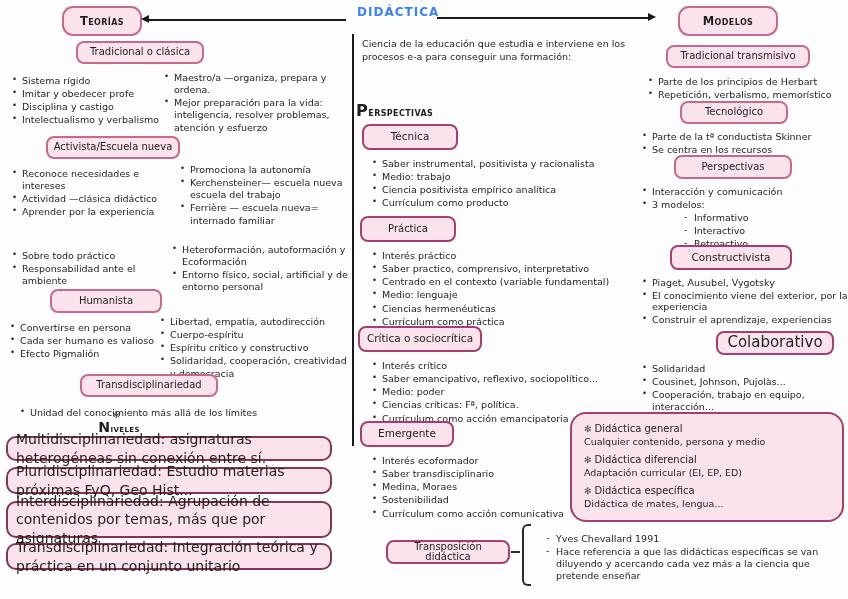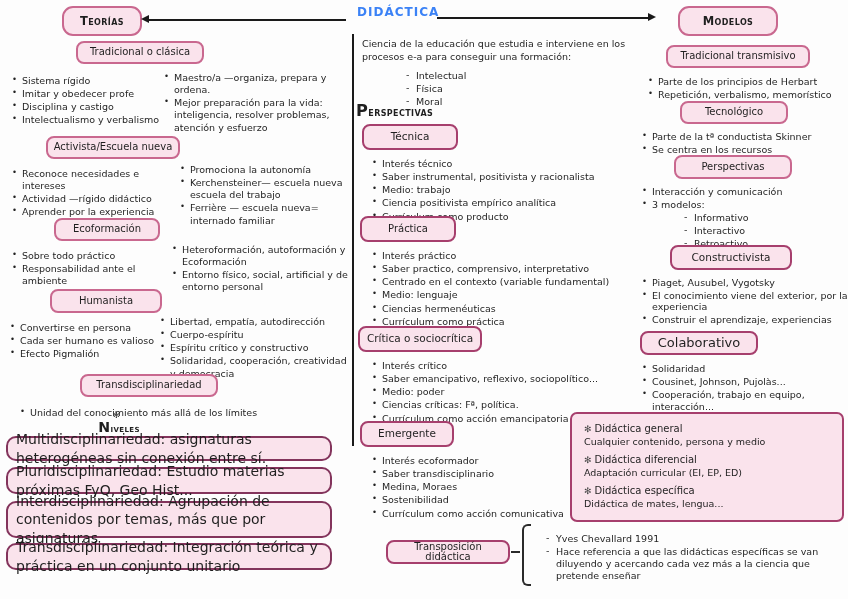--- a/index.html
+++ b/index.html
@@ -34,21 +34,21 @@
   
   .aline{position:absolute;height:2px;background:#1a1a1a;}
   .ahead-l{position:absolute;width:0;height:0;border-top:4px solid transparent;border-bottom:4px solid transparent;border-right:8px solid #1a1a1a;}
   .ahead-r{position:absolute;width:0;height:0;border-top:4px solid transparent;border-bottom:4px solid transparent;border-left:8px solid #1a1a1a;}
   .vline{position:absolute;width:2px;background:#1a1a1a;}
   .bracket{position:absolute;border-left:2px solid #2a2a2a;border-top:2px solid #2a2a2a;border-bottom:2px solid #2a2a2a;border-radius:6px 0 0 6px;box-sizing:border-box;}
   .tick{position:absolute;height:2px;background:#2a2a2a;}
   .deftext{position:absolute;font-size:9.5px;line-height:1.33;}
   
   .bigbox{
-    position:absolute;background:#fae3ec;border:2.5px solid #a63f6d;border-radius:7px;
+    position:absolute;background:#fae3ec;border:2.5px solid #a63f6d;border-radius:16px;
     padding:8px 12px;box-sizing:border-box;font-size:9.5px;line-height:1.3;
   }
   .dent{margin-bottom:5px;}
   .dlabel{font-size:10px;}
   .flower{color:#444;font-size:9px;margin-right:3px;}
   .niv-flower{position:absolute;font-size:8px;color:#333;}
   .heading{position:absolute;font-size:11px;}
 </style>
 </head>
 <body>
@@ -70,30 +70,29 @@
       <li>Intelectualismo y verbalismo</li>
     </ul>
   <ul class="blist" style="left:158px;top:68px;width:184px;">
       <li>Maestro/a —organiza, prepara y ordena.</li>
       <li>Mejor preparación para la vida: inteligencia, resolver problemas, atención y esfuerzo</li>
     </ul>
 
   <div class="box" style="left:46px;top:136px;width:134px;height:23px;">Activista/Escuela nueva</div>
   <ul class="blist" style="left:6px;top:164px;width:168px;">
       <li>Reconoce necesidades e intereses</li>
-      <li>Actividad —rígido didáctico</li>
+      <li>Actividad —clásica didáctico</li>
       <li>Aprender por la experiencia</li>
     </ul>
   <ul class="blist" style="left:174px;top:160px;width:168px;">
       <li>Promociona la autonomía</li>
       <li>Kerchensteiner— escuela nueva escuela del trabajo</li>
       <li>Ferrière — escuela nueva= internado familiar</li>
     </ul>
 
-  <div class="box" style="left:54px;top:218px;width:106px;height:23px;">Ecoformación</div>
   <ul class="blist" style="left:6px;top:246px;width:162px;">
       <li>Sobre todo práctico</li>
       <li>Responsabilidad ante el ambiente</li>
     </ul>
   <ul class="blist" style="left:166px;top:240px;width:178px;">
       <li>Heteroformación, autoformación y Ecoformación</li>
       <li>Entorno físico, social, artificial y de entorno personal</li>
     </ul>
 
   <div class="box" style="left:50px;top:289px;width:112px;height:24px;">Humanista</div>
@@ -125,31 +124,25 @@
   <div class="abs main-title" style="left:357px;top:5px;">DIDÁCTICA</div>
 
   <div>
     <div class="aline" style="left:437px;top:17px;width:212px;"></div>
     <div class="ahead-r" style="left:648px;top:13px;"></div>
   </div>
 
   <div class="vline" style="left:352px;top:34px;height:412px;"></div>
 
   <div class="deftext" style="left:362px;top:38px;width:292px;">Ciencia de la educación que estudia e interviene en los procesos e-a para conseguir una formación:</div>
-  <ul class="dlist" style="left:400px;top:66px;width:140px;line-height:1.25;">
-      <li>Intelectual</li>
-      <li>Física</li>
-      <li>Moral</li>
-    </ul>
 
   <div class="heading script abs" style="left:356px;top:101px;font-size:12px;">Perspectivas</div>
 
   <div class="box b-maroon" style="left:362px;top:124px;width:96px;height:26px;font-size:10.5px;">Técnica</div>
   <ul class="blist" style="left:366px;top:154px;width:282px;">
-      <li>Interés técnico</li>
       <li>Saber instrumental, positivista y racionalista</li>
       <li>Medio: trabajo</li>
       <li>Ciencia positivista empírico analítica</li>
       <li>Currículum como producto</li>
     </ul>
 
   <div class="box b-maroon" style="left:360px;top:216px;width:96px;height:26px;font-size:10px;text-align:right;">Práctica</div>
   <ul class="blist" style="left:366px;top:246px;width:286px;">
       <li>Interés práctico</li>
       <li>Saber practico, comprensivo, interpretativo</li>
@@ -210,21 +203,21 @@
       <li>Retroactivo</li>
     </ul>
 
   <div class="box b-maroon" style="left:670px;top:245px;width:122px;height:25px;font-size:10.5px;">Constructivista</div>
   <ul class="blist" style="left:636px;top:273px;width:208px;line-height:1.22;">
       <li>Piaget, Ausubel, Vygotsky</li>
       <li>El conocimiento viene del exterior, por la experiencia</li>
       <li>Construir el aprendizaje, experiencias</li>
     </ul>
 
-  <div class="box b-maroon" style="left:640px;top:331px;width:118px;height:24px;font-size:13px;">Colaborativo</div>
+  <div class="box b-maroon" style="left:716px;top:331px;width:118px;height:24px;font-size:15px;">Colaborativo</div>
   <ul class="blist" style="left:636px;top:359px;width:208px;">
       <li>Solidaridad</li>
       <li>Cousinet, Johnson, Pujolàs...</li>
       <li>Cooperación, trabajo en equipo, interacción...</li>
     </ul>
 
   <div class="bigbox" style="left:570px;top:412px;width:274px;height:110px;">
     <div class="dent">
       <div class="dlabel">
         <span class="flower">✻</span><span>Didáctica general</span>

